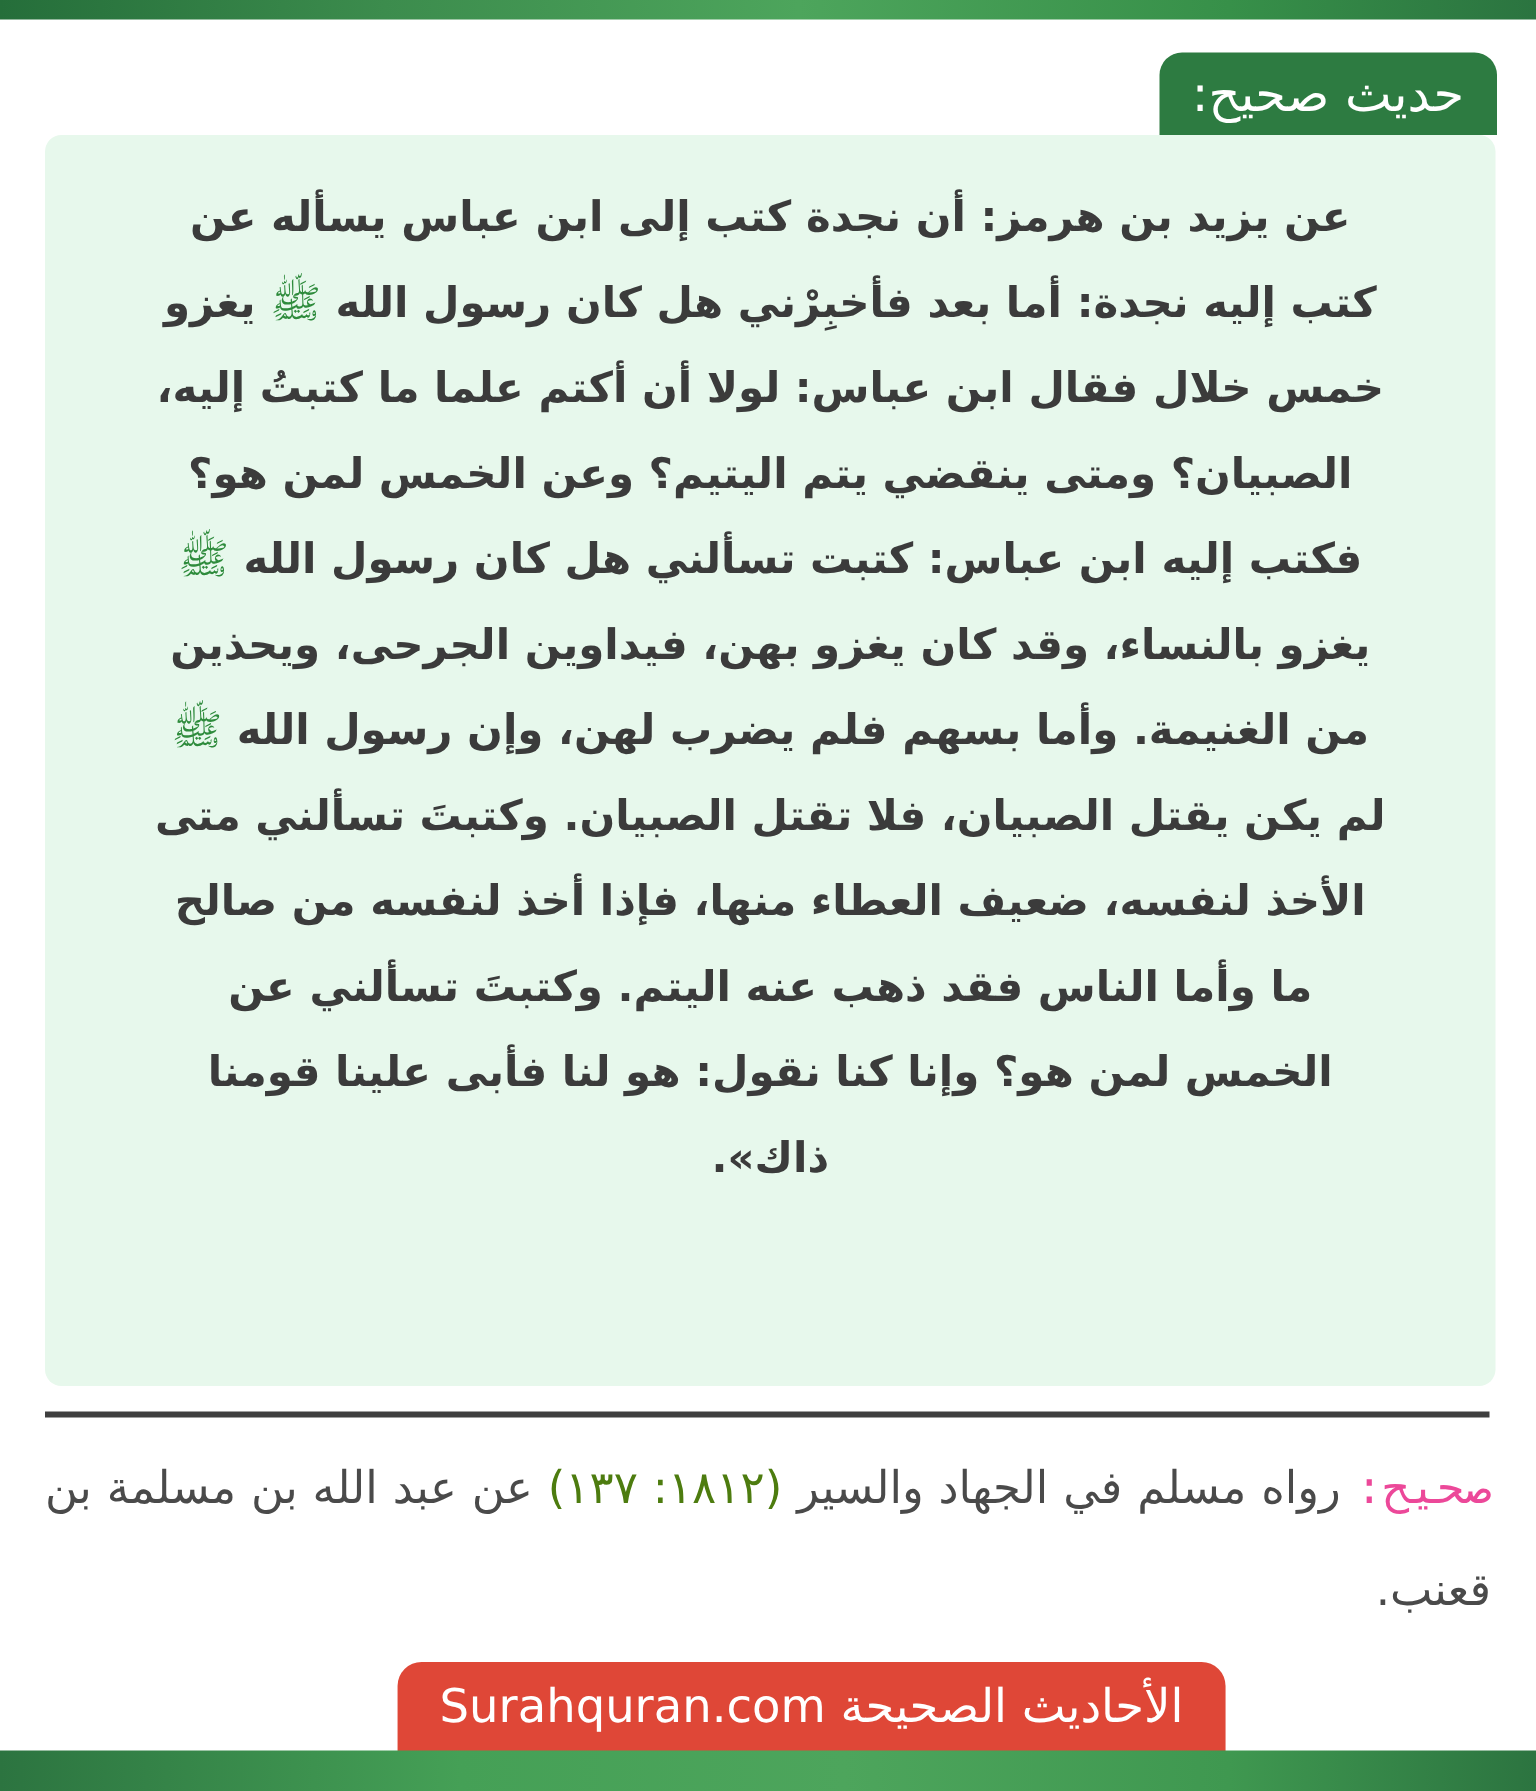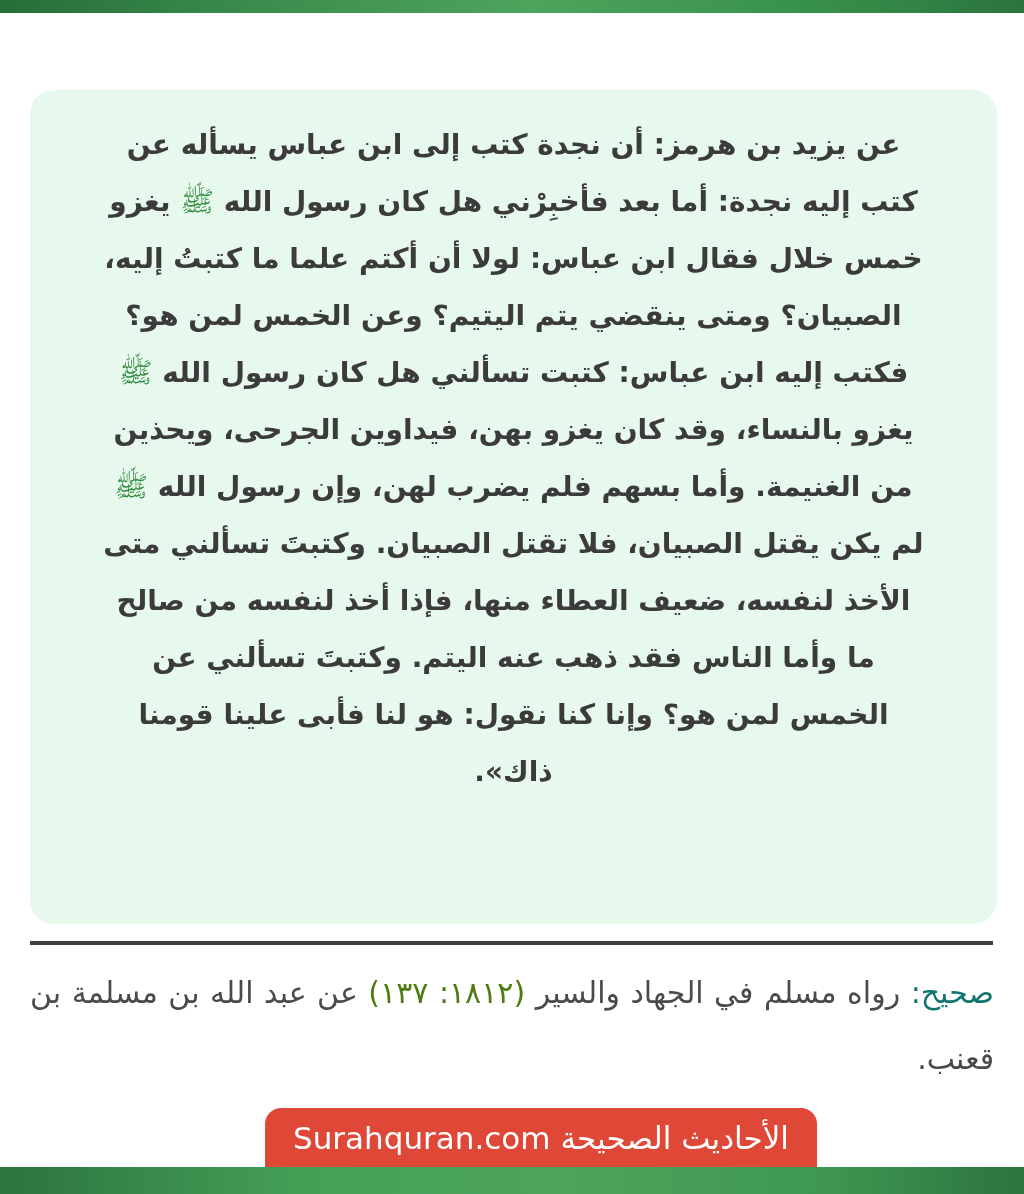--- a/index.html
+++ b/index.html
@@ -16,37 +16,37 @@
   }
   .badge{
     position:absolute;top:35px;right:26px;height:55px;
     background:#2d7b41;color:#ffffff;
     border-radius:15px 15px 0 0;
     font-size:33px;line-height:55px;
     padding:0 22px;direction:rtl;white-space:nowrap;
   }
   .hadith-box{
     position:absolute;top:90px;left:30px;right:27px;height:834px;
-    background:#e7f8ec;border-radius:24px;
+    background:#e7f8ec;border-radius:11px;
     direction:rtl;text-align:center;
     color:#3b3b3b;font-weight:bold;font-size:28px;
     padding-top:26px;box-sizing:border-box;
   }
   .hadith-line{height:57px;line-height:57px;white-space:nowrap;}
   .saw{color:#2e8b3c;font-weight:normal;}
   .divider{
     position:absolute;top:941px;left:30px;width:963px;height:4px;
     background:#3f3f3f;
   }
   .attribution{
     position:absolute;top:960px;left:30px;right:30px;margin:0;
     direction:rtl;text-align:justify;
     font-size:30px;line-height:66px;color:#4a4a4a;
   }
-  .attribution .status{color:#0f766e;}
+  .attribution .status{color:#ec4899;font-family:Liberation Mono, monospace;}
   .attribution .ref{color:#4d7c0f;}
   .footer-button{
     position:absolute;top:1108px;left:50%;transform:translateX(-50%);
     min-width:540px;height:60px;box-sizing:border-box;
     background:#df4737;border-radius:16px 16px 0 0;
     color:#ffffff;font-size:31px;line-height:59px;
     text-align:center;direction:rtl;white-space:nowrap;
     padding:0 28px;border:none;cursor:pointer;
     font-family:"DejaVu Sans", sans-serif;
     margin-left:29px;
@@ -56,20 +56,21 @@
     background:linear-gradient(90deg,#2c7440 0%,#45a056 30%,#4da55c 55%,#3f9850 80%,#2c7440 100%);
   }
 </style>
 </head>
 <body>
 
 <div class="page">
 
   <div class="top-bar"></div>
 
+  <div class="badge">حديث صحيح:</div>
 
   <div class="hadith-box">
     <div class="hadith-line">عن يزيد بن هرمز: أن نجدة كتب إلى ابن عباس يسأله عن</div>
     <div class="hadith-line">كتب إليه نجدة: أما بعد فأخبِرْني هل كان رسول الله <span class="saw">ﷺ</span> يغزو</div>
     <div class="hadith-line">خمس خلال فقال ابن عباس: لولا أن أكتم علما ما كتبتُ إليه،</div>
     <div class="hadith-line">الصبيان؟ ومتى ينقضي يتم اليتيم؟ وعن الخمس لمن هو؟</div>
     <div class="hadith-line">فكتب إليه ابن عباس: كتبت تسألني هل كان رسول الله <span class="saw">ﷺ</span></div>
     <div class="hadith-line">يغزو بالنساء، وقد كان يغزو بهن، فيداوين الجرحى، ويحذين</div>
     <div class="hadith-line">من الغنيمة. وأما بسهم فلم يضرب لهن، وإن رسول الله <span class="saw">ﷺ</span></div>
     <div class="hadith-line">لم يكن يقتل الصبيان، فلا تقتل الصبيان. وكتبتَ تسألني متى</div>

